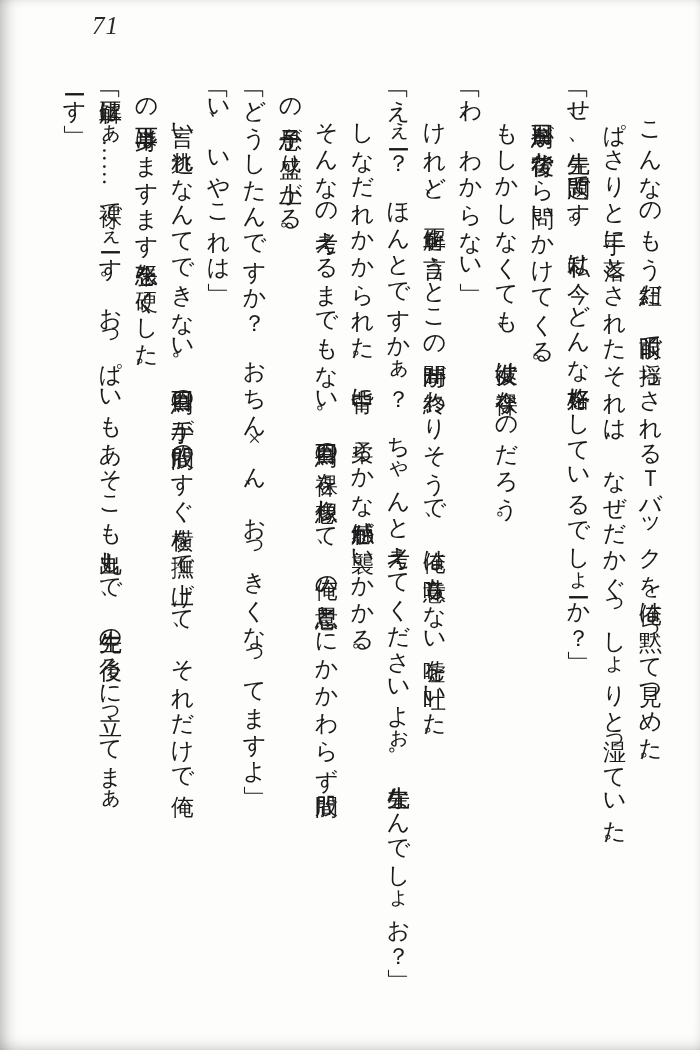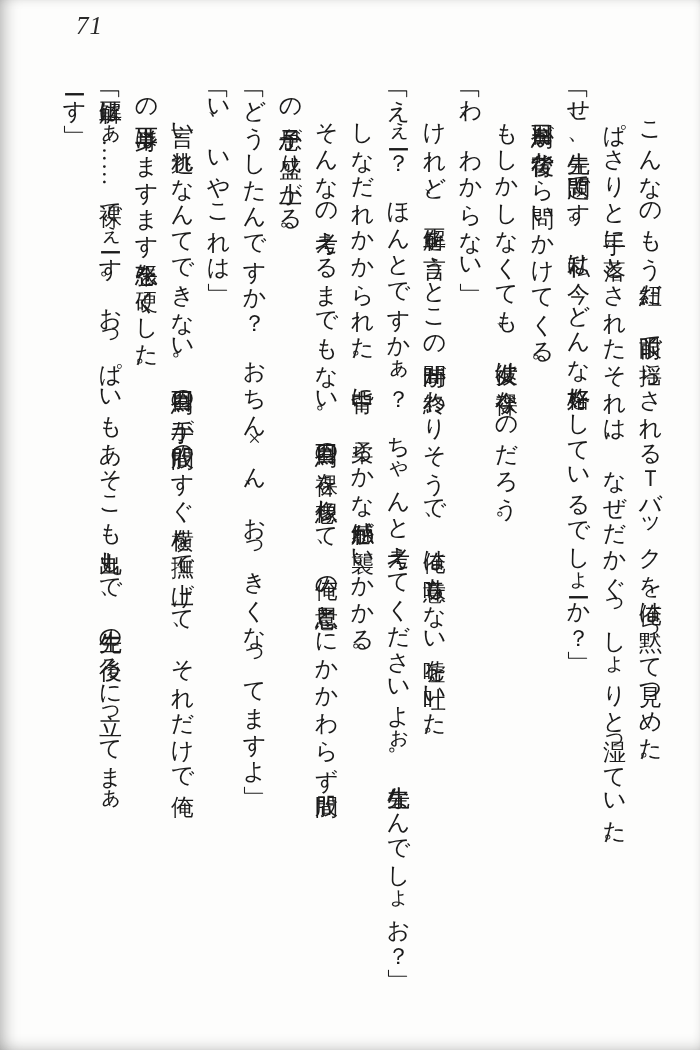--- a/index.html
+++ b/index.html
@@ -19,21 +19,21 @@
       inset 14px 0 16px -10px rgba(0,0,0,0.28),
       inset -6px 0 10px -7px rgba(0,0,0,0.10),
       inset 0 -12px 16px -11px rgba(0,0,0,0.20),
       inset 0 8px 12px -9px rgba(0,0,0,0.10);
     font-family: "Liberation Serif", "DejaVu Serif", serif;
     color: #1b1b1b;
   }
   .page-number {
     position: absolute;
     top: 12px;
-    left: 76px;
+    left: 92px;
     font-size: 25px;
     font-style: italic;
     letter-spacing: 1px;
     color: #2a2a2a;
   }
   .text-block {
     position: absolute;
     top: 83px;
     right: 32px;
     height: 924px;

